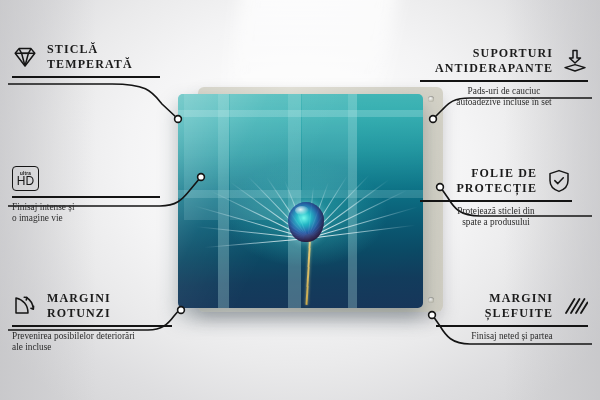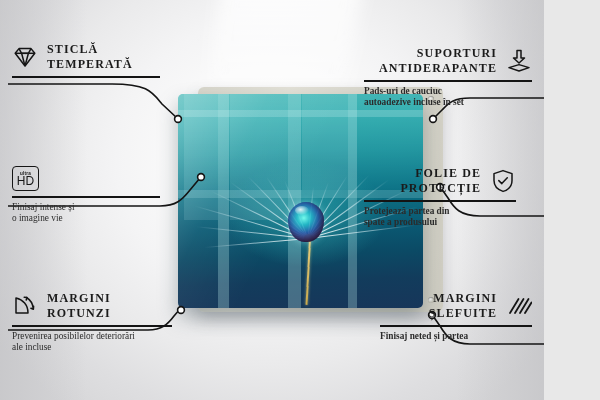--- a/index.html
+++ b/index.html
@@ -1,21 +1,21 @@
 <!DOCTYPE html>
 <html><head>
 <meta charset="utf-8">
 <style>
   html,body{margin:0;padding:0;}
   body{
     width:600px;height:400px;overflow:hidden;
     font-family:"Liberation Serif", serif;
     background:#e8e8e8;
   }
-  #stage{position:relative;width:544px;height:400px;overflow:hidden;}
+  #stage{position:relative;width:600px;height:400px;overflow:hidden;}
 
   
   .bg-base{position:absolute;inset:0;background:#e4e4e5;}
   .bg-glow{
     position:absolute;inset:0;
     background:radial-gradient(ellipse 62% 78% at 50% 40%,
        #ffffff 0%, #fbfbfb 24%, #f4f4f5 46%, #eaeaeb 66%, #dedee0 84%, #d6d6d8 100%);
   }
   .bg-vig{
     position:absolute;inset:0;
@@ -104,21 +104,21 @@
     font-family:"Liberation Serif", serif;
     font-size:12px;font-weight:700;letter-spacing:1.1px;color:#1b1b1b;
     line-height:14.5px;text-transform:uppercase;white-space:pre-line;
   }
   .feat.right .title{text-align:right;}
   .rule{height:1.5px;background:#141414;margin:5px 0 4px;}
   .desc{
     font-family:"Liberation Serif", serif;
     font-size:9.3px;color:#2b2b2b;line-height:11.6px;white-space:pre-line;
   }
-  .feat.right .desc{text-align:left;font-weight:bold;}
+  .feat.right .desc{text-align:center;}
   .ico{width:26px;height:26px;flex:0 0 26px;display:block;}
   .ico svg{display:block;}
 
   .hdico{
     width:25px;height:23px;flex:0 0 25px;border:1.6px solid #151515;border-radius:4px;
     display:flex;flex-direction:column;align-items:center;justify-content:center;color:#151515;
   }
   .hdico .u{font-family:"Liberation Sans",sans-serif;font-size:4.6px;font-weight:700;line-height:5px;letter-spacing:.2px;}
   .hdico .h{font-family:"Liberation Sans",sans-serif;font-size:12px;font-weight:400;line-height:10px;letter-spacing:.2px;}
 
@@ -271,21 +271,21 @@
       <span class="title">FOLIE DE
 PROTECȚIE</span>
       <span class="ico">
         <svg viewBox="0 0 26 26" width="26" height="26" fill="none" stroke="#151515" stroke-width="1.5" stroke-linecap="round" stroke-linejoin="round">
           <path d="M13 2.6 L22 5.6 V12.6 C22 18 18.2 21.8 13 23.4 C7.8 21.8 4 18 4 12.6 V5.6 Z"></path>
           <path d="M8.8 12.6 L11.8 15.6 L17.3 9.8"></path>
         </svg>
       </span>
     </div>
     <div class="rule"></div>
-    <div class="desc">Protejează partea din
+    <div class="desc">Protejează sticlei din
 spate a produsului</div>
   </div>
 
   <div class="feat right" style="right:12px;top:291px;width:152px;">
     <div class="hdr">
       <span class="title">MARGINI
 ȘLEFUITE</span>
       <span class="ico">
         <svg viewBox="0 0 26 26" width="26" height="26" fill="none" stroke="#151515" stroke-width="1.8" stroke-linecap="round">
           <path d="M4 20 L12.5 6"></path>

